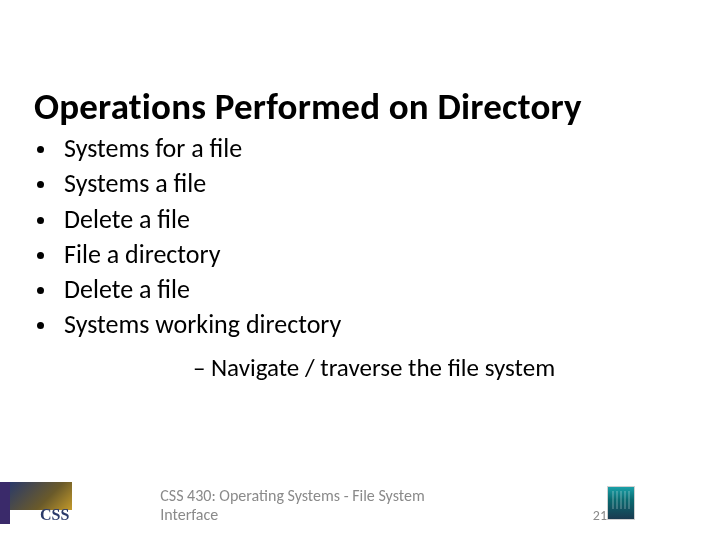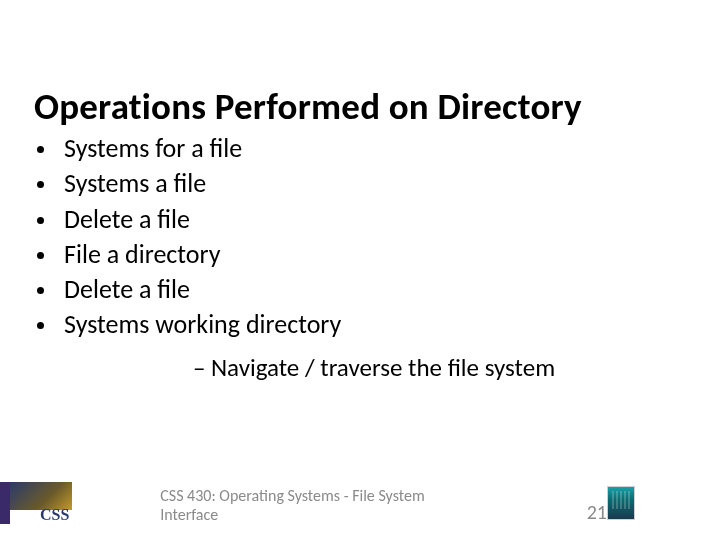--- a/index.html
+++ b/index.html
@@ -8,21 +8,21 @@
   .title { position: absolute; top: 54px; left: 34px; width: 660px; font-size: 37px; letter-spacing: 0.2px; margin-top: 30px; }
   .body { position: absolute; top: 132px; left: 74px; width: 580px; }
   .bullets { list-style: disc; padding-left: 0; margin-left: -16px; }
   .bullets > li { font-size: 26px; line-height: 1.28; margin-bottom: 2px; padding-left: 6px; }
   .bullets > li::marker { font-size: 22px; }
   .sub { list-style: none; margin-top: 10px; margin-left: 20px; }
   .sub > li { font-size: 25px; line-height: 1.3; text-align: center; }
   .sub > li::before { content: "\2013\00a0"; }
   .footer { position: absolute; bottom: 16px; left: 0; width: 641px; height: 40px; }
   .footer-text { position: absolute; left: 50%; transform: translateX(-50%); bottom: 0; font-size: 16px; color: #8a8a8a; }
-  .page-num { position: absolute; right: 34px; bottom: 0; font-size: 20px; color: #8a8a8a; }
+  .page-num { position: absolute; right: 34px; bottom: 0; font-size: 14px; color: #8a8a8a; }
   .logo-left { position: absolute; left: 0; bottom: 0; width: 100px; height: 42px; }
   .logo-left .bar { position: absolute; left: 0; top: 0; width: 10px; height: 42px; background: #3a2a6a; }
   .logo-left .img { position: absolute; left: 10px; top: 0; width: 62px; height: 28px; background: linear-gradient(135deg, #2a3a6a 0%, #6a5a2a 60%, #c49a2a 100%); }
   .logo-left .css { position: absolute; left: 40px; top: 24px; font-family: Georgia, "Times New Roman", serif; font-size: 16px; color: #2a3a6a; font-weight: 600; }
   .logo-right { position: absolute; right: 6px; bottom: 4px; width: 28px; height: 34px; background: linear-gradient(180deg, #1aa0a8 0%, #0a6a70 40%, #1a3a50 100%); border: 1px solid #d0d0d0; }
   .logo-right::after { content: ""; position: absolute; inset: 4px 4px 10px 4px; background: repeating-linear-gradient(90deg, rgba(255,255,255,0.2) 0 2px, transparent 2px 4px); }
 </style>
 </head>
 <body>
 

